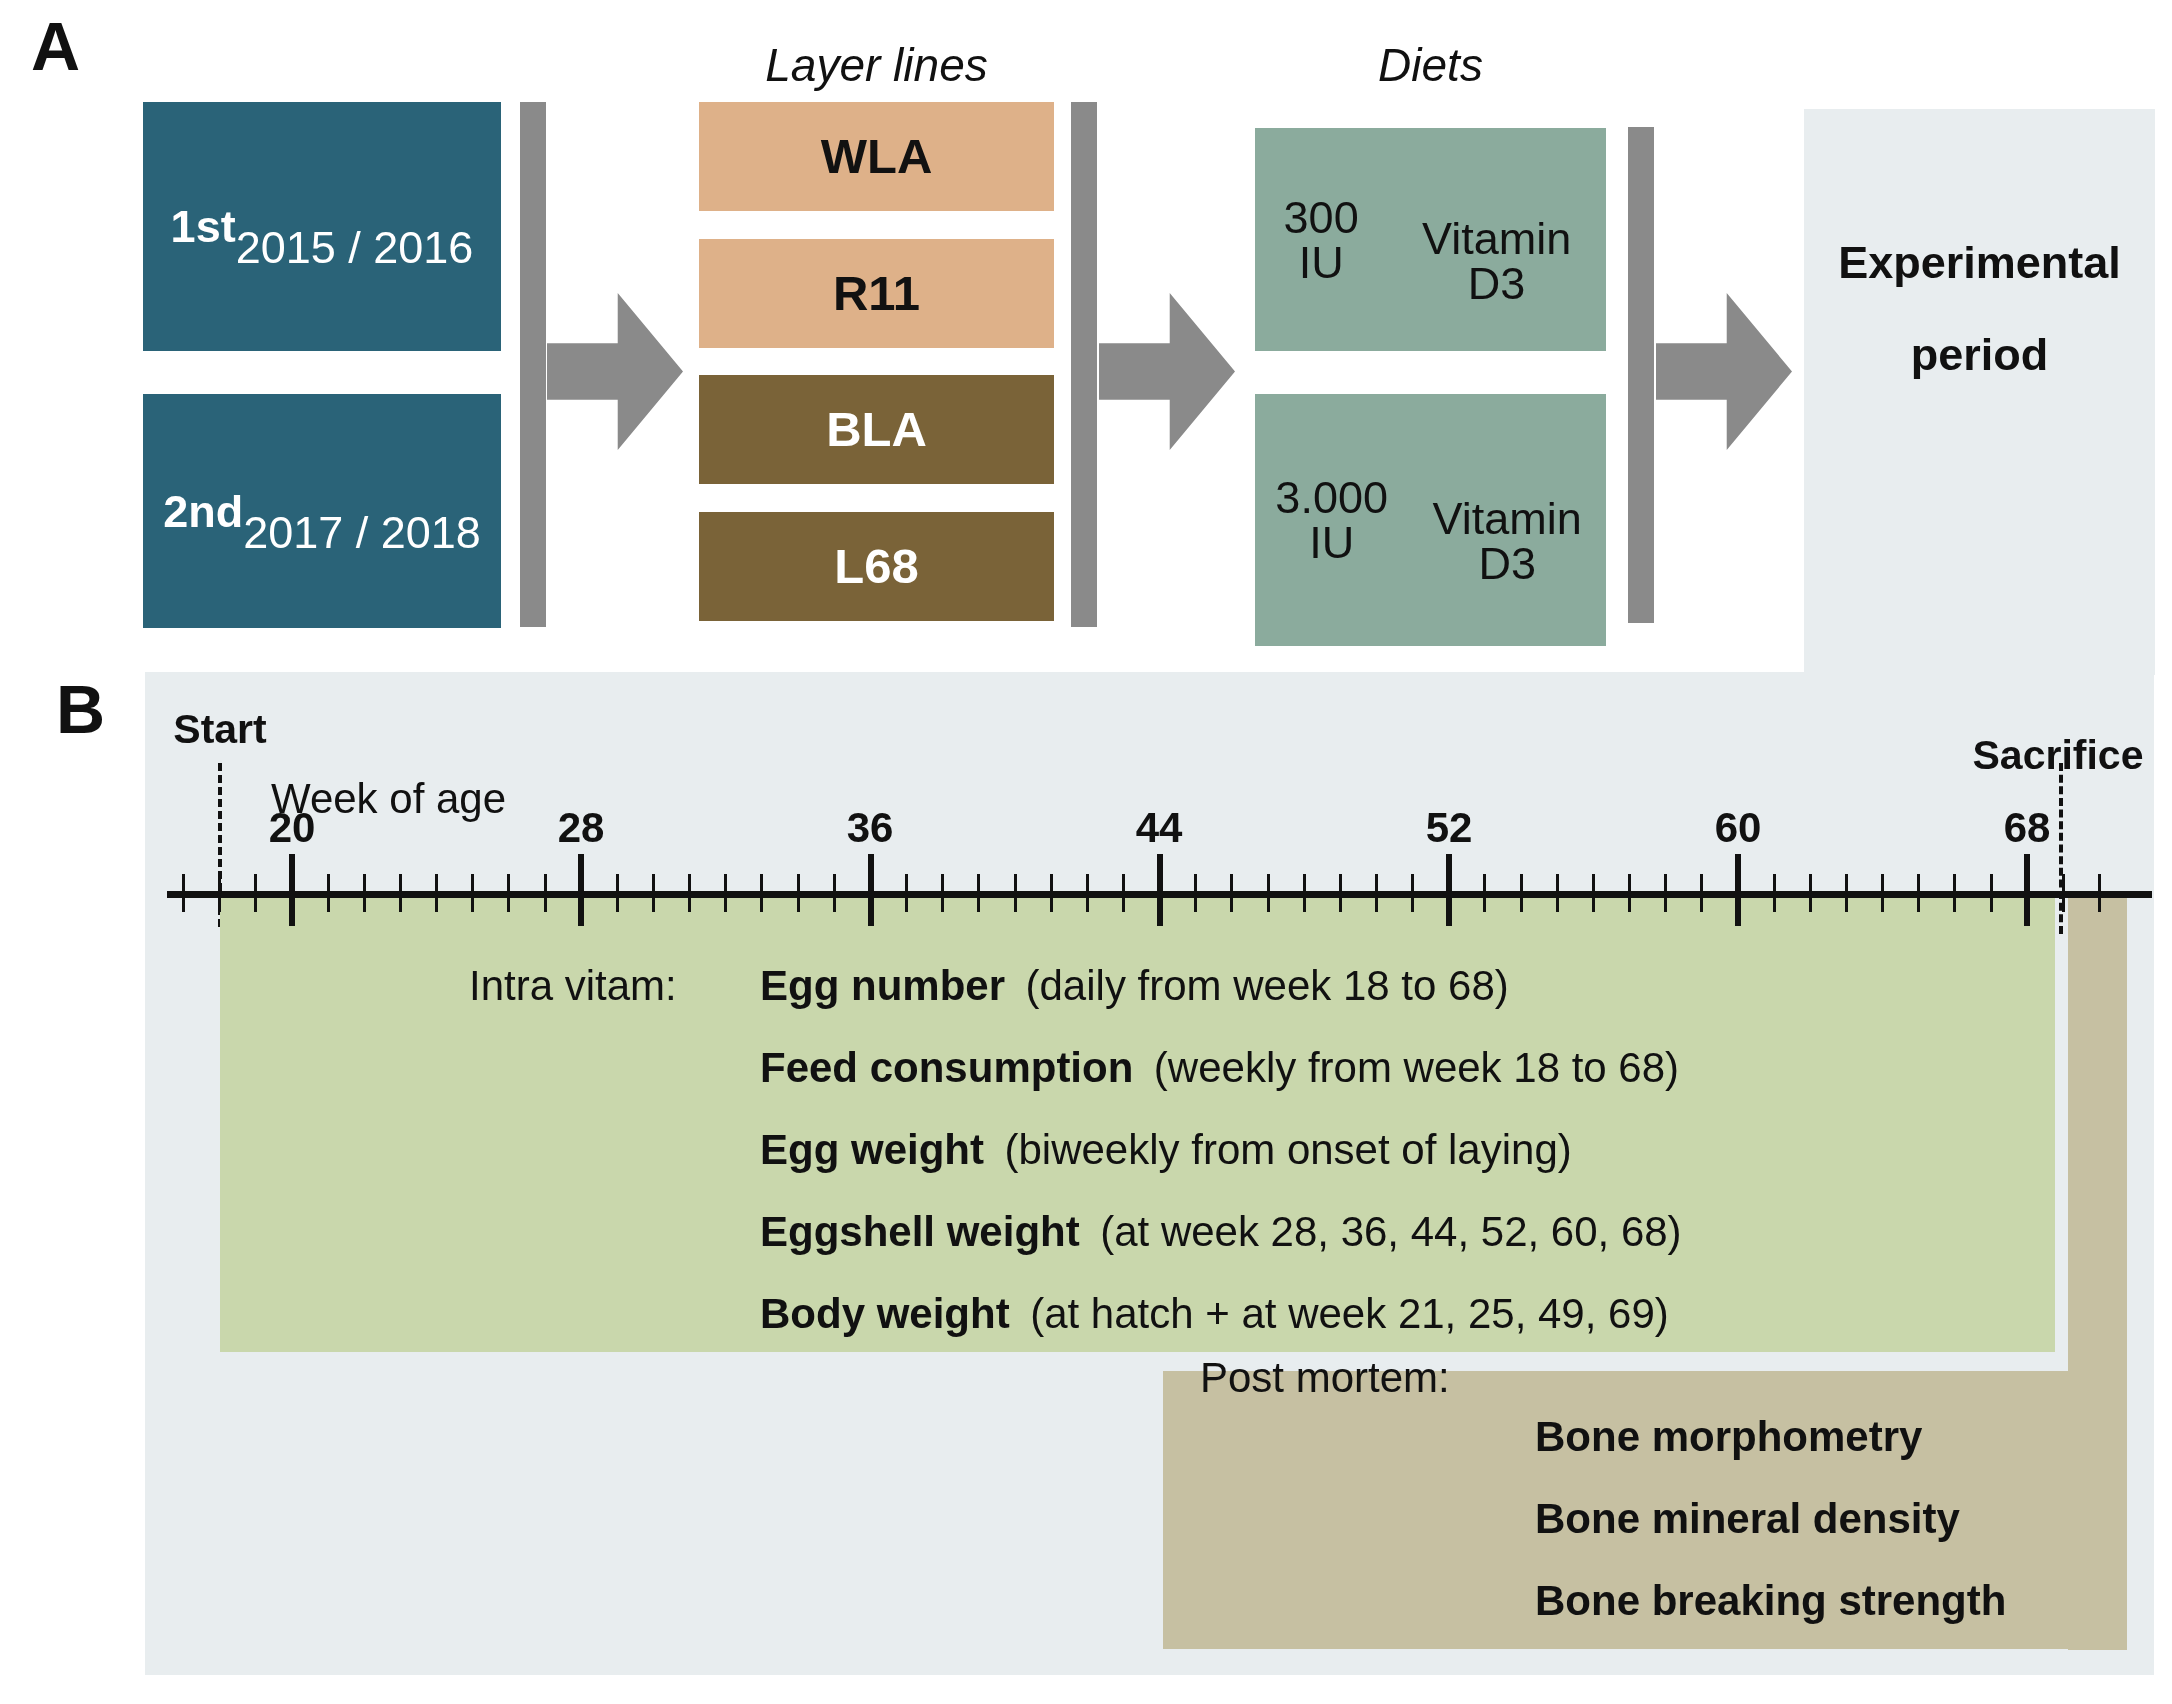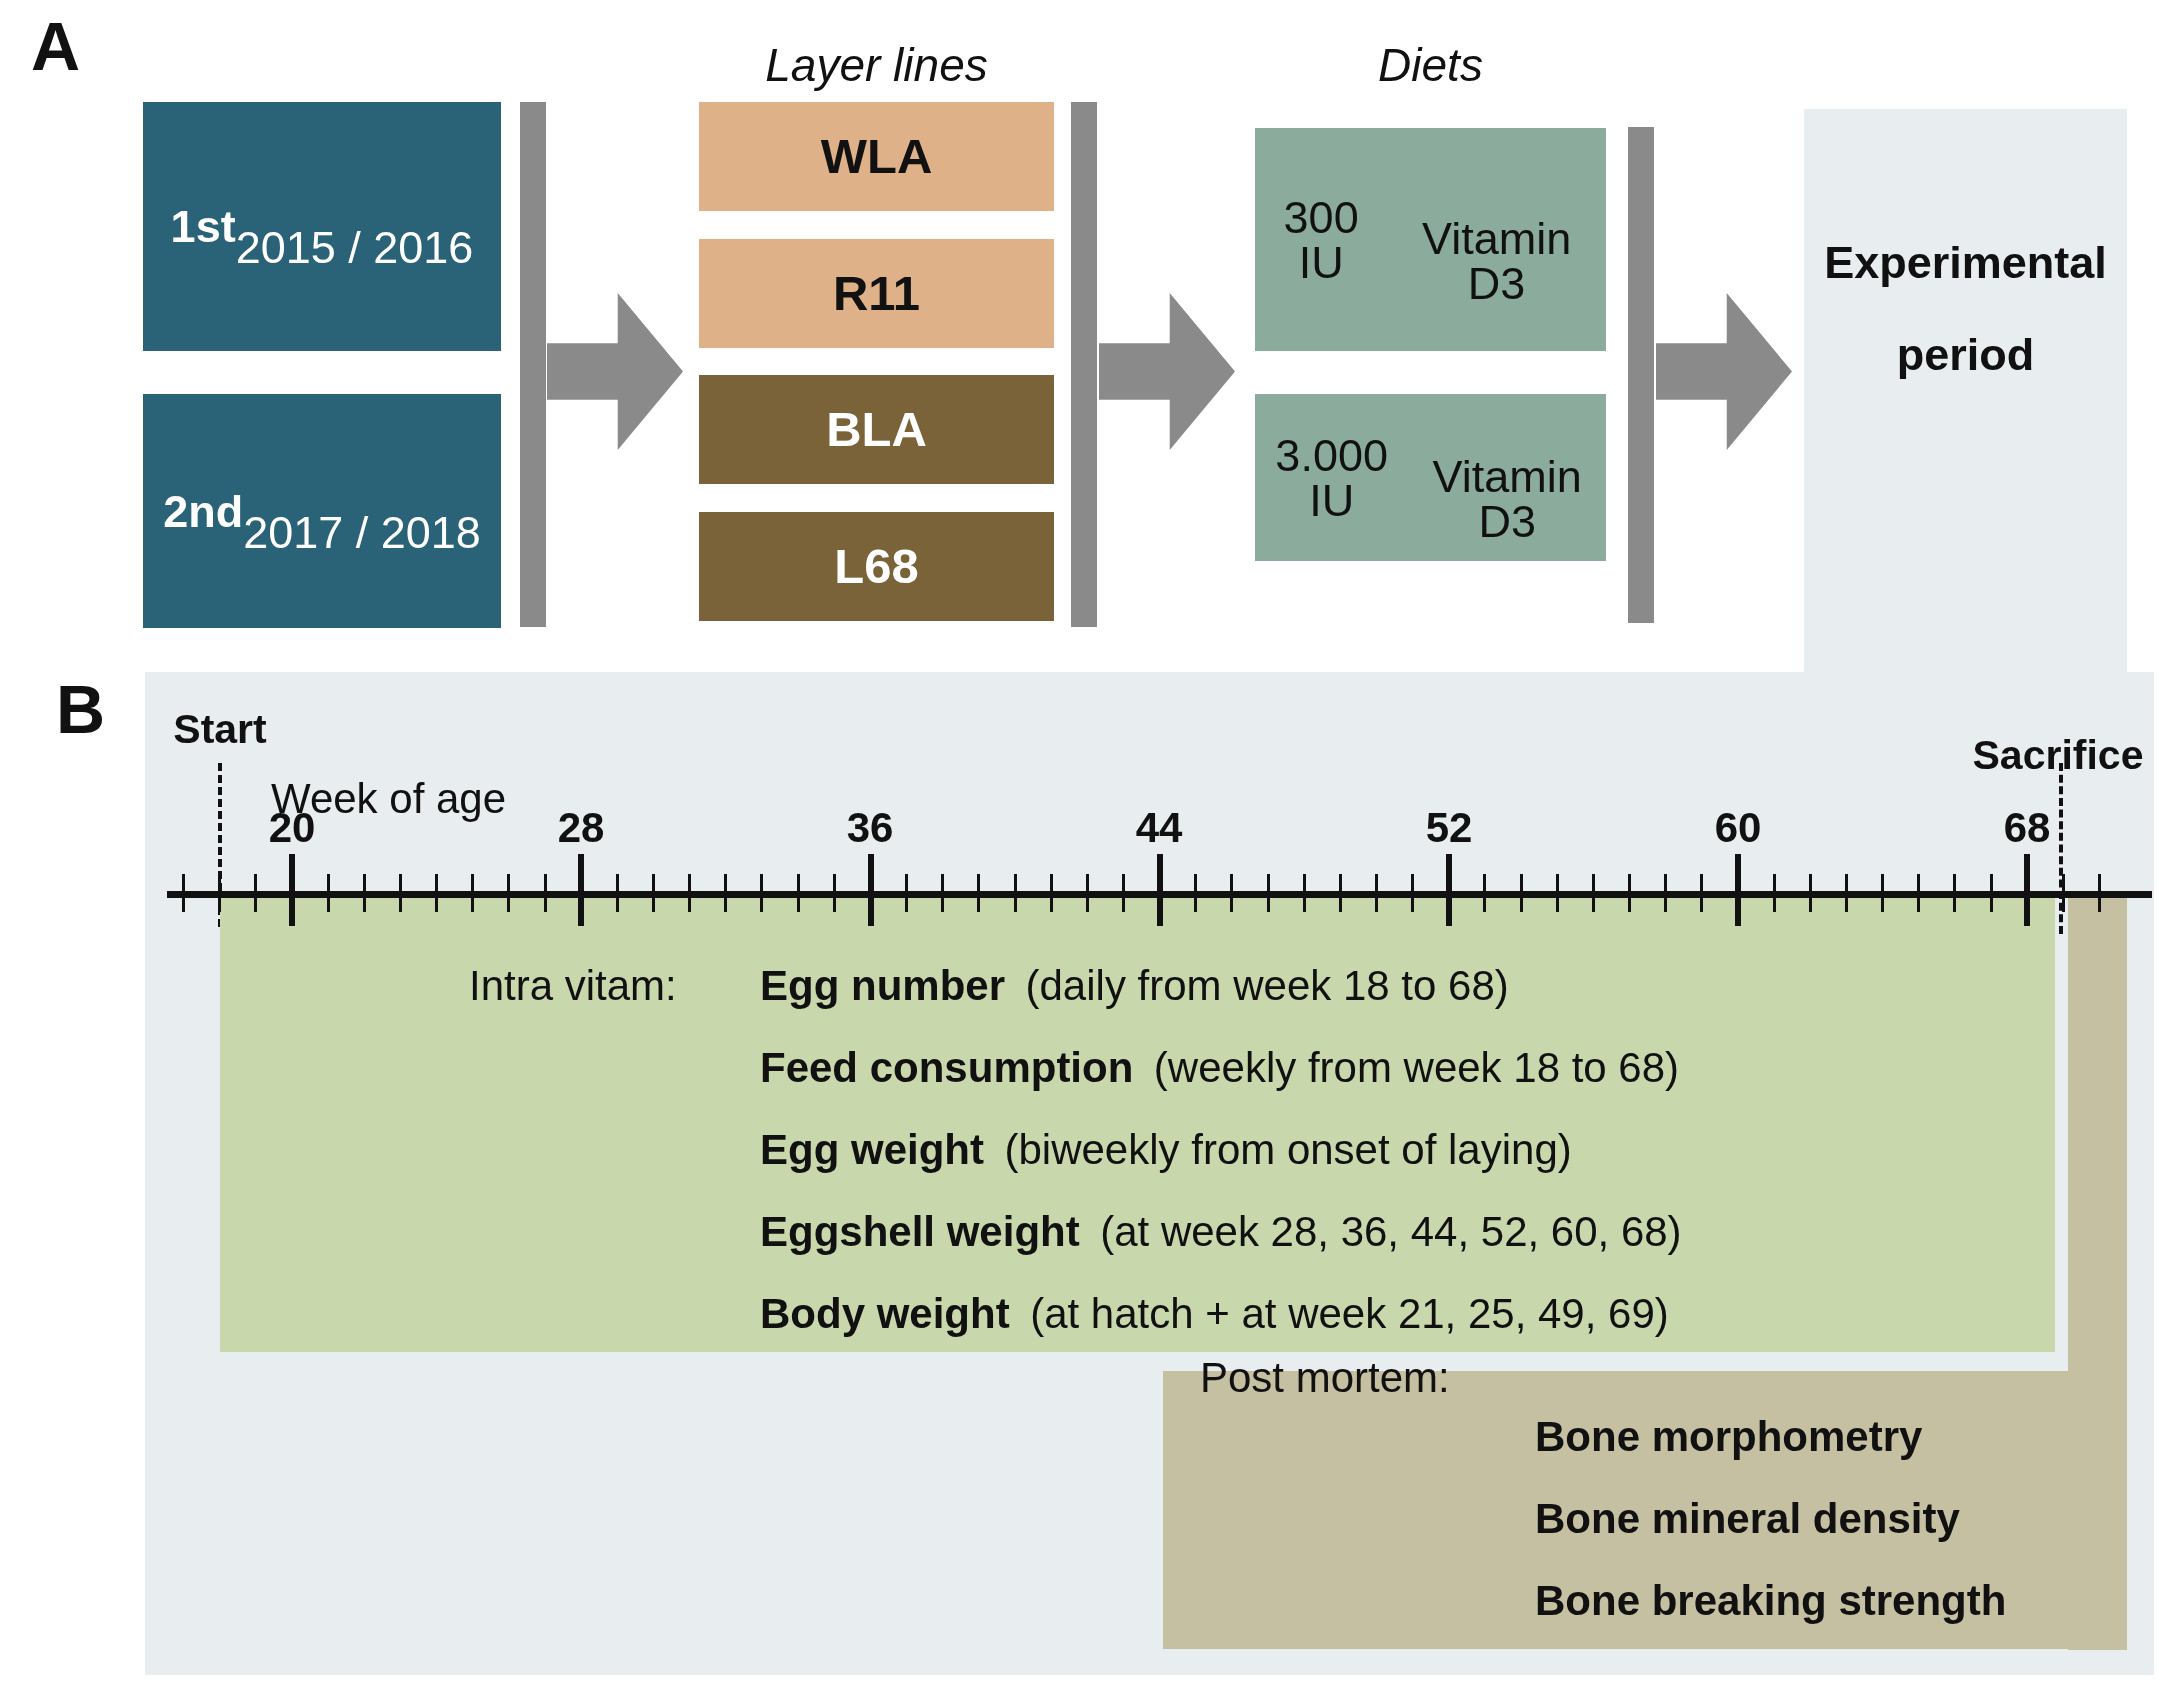--- a/index.html
+++ b/index.html
@@ -62,35 +62,35 @@
       </div>
       <div class="abs flowbox single" style="left: 699px; top: 512px; width: 355px; height: 109px; background: var(--brown); color: rgb(255, 255, 255);">
         <div class="l1">L68</div>
       </div>
     </div>
   <div id="dietBoxes">
       <div class="abs flowbox" style="left: 1255px; top: 128px; width: 351px; height: 223px; background: var(--sage); color: rgb(17, 17, 17);">
         <div class="l1" style="font-weight:normal">300 IU</div>
         <div class="l2">Vitamin D3</div>
       </div>
-      <div class="abs flowbox" style="left: 1255px; top: 394px; width: 351px; height: 167px; background: var(--sage); color: rgb(17, 17, 17);">
+      <div class="abs flowbox" style="left: 1255px; top: 394px; width: 351px; height: 252px; background: var(--sage); color: rgb(17, 17, 17);">
         <div class="l1" style="font-weight:normal">3.000 IU</div>
         <div class="l2">Vitamin D3</div>
       </div>
     </div>
 
   <div class="abs sep-bar" style="left:520px;top:102px;height:525px;"></div>
   <div class="abs sep-bar" style="left:1071px;top:102px;height:525px;"></div>
   <div class="abs sep-bar" style="left:1628px;top:127px;height:496px;"></div>
 
   <div class="abs flow-arrow" style="left:547px;top:293px;"></div>
   <div class="abs flow-arrow" style="left:1099px;top:293px;"></div>
   <div class="abs flow-arrow" style="left:1656px;top:293px;"></div>
 
-  <div class="abs" style="left:1804px;top:109px;width:323px;height:566px;background:var(--panel_bg);">
+  <div class="abs" style="left:1804px;top:109px;width:351px;height:566px;background:var(--panel_bg);">
     <div class="exp-line bold" style="top:126px;">Experimental</div>
     <div class="exp-line bold" style="top:218px;">period</div>
   </div>
 
   <div class="abs" style="left:145px;top:672px;width:2009px;height:1003px;background:var(--panel_bg);"></div>
 
   <div class="abs panel-label" style="left:56px;top:675px;">B</div>
 
   <div class="abs tl-label center-x" style="left:220px;top:709px;">Start</div>
   <div class="abs tl-label center-x" style="left:2058px;top:709px;margin-top:26px;">Sacrifice</div>

